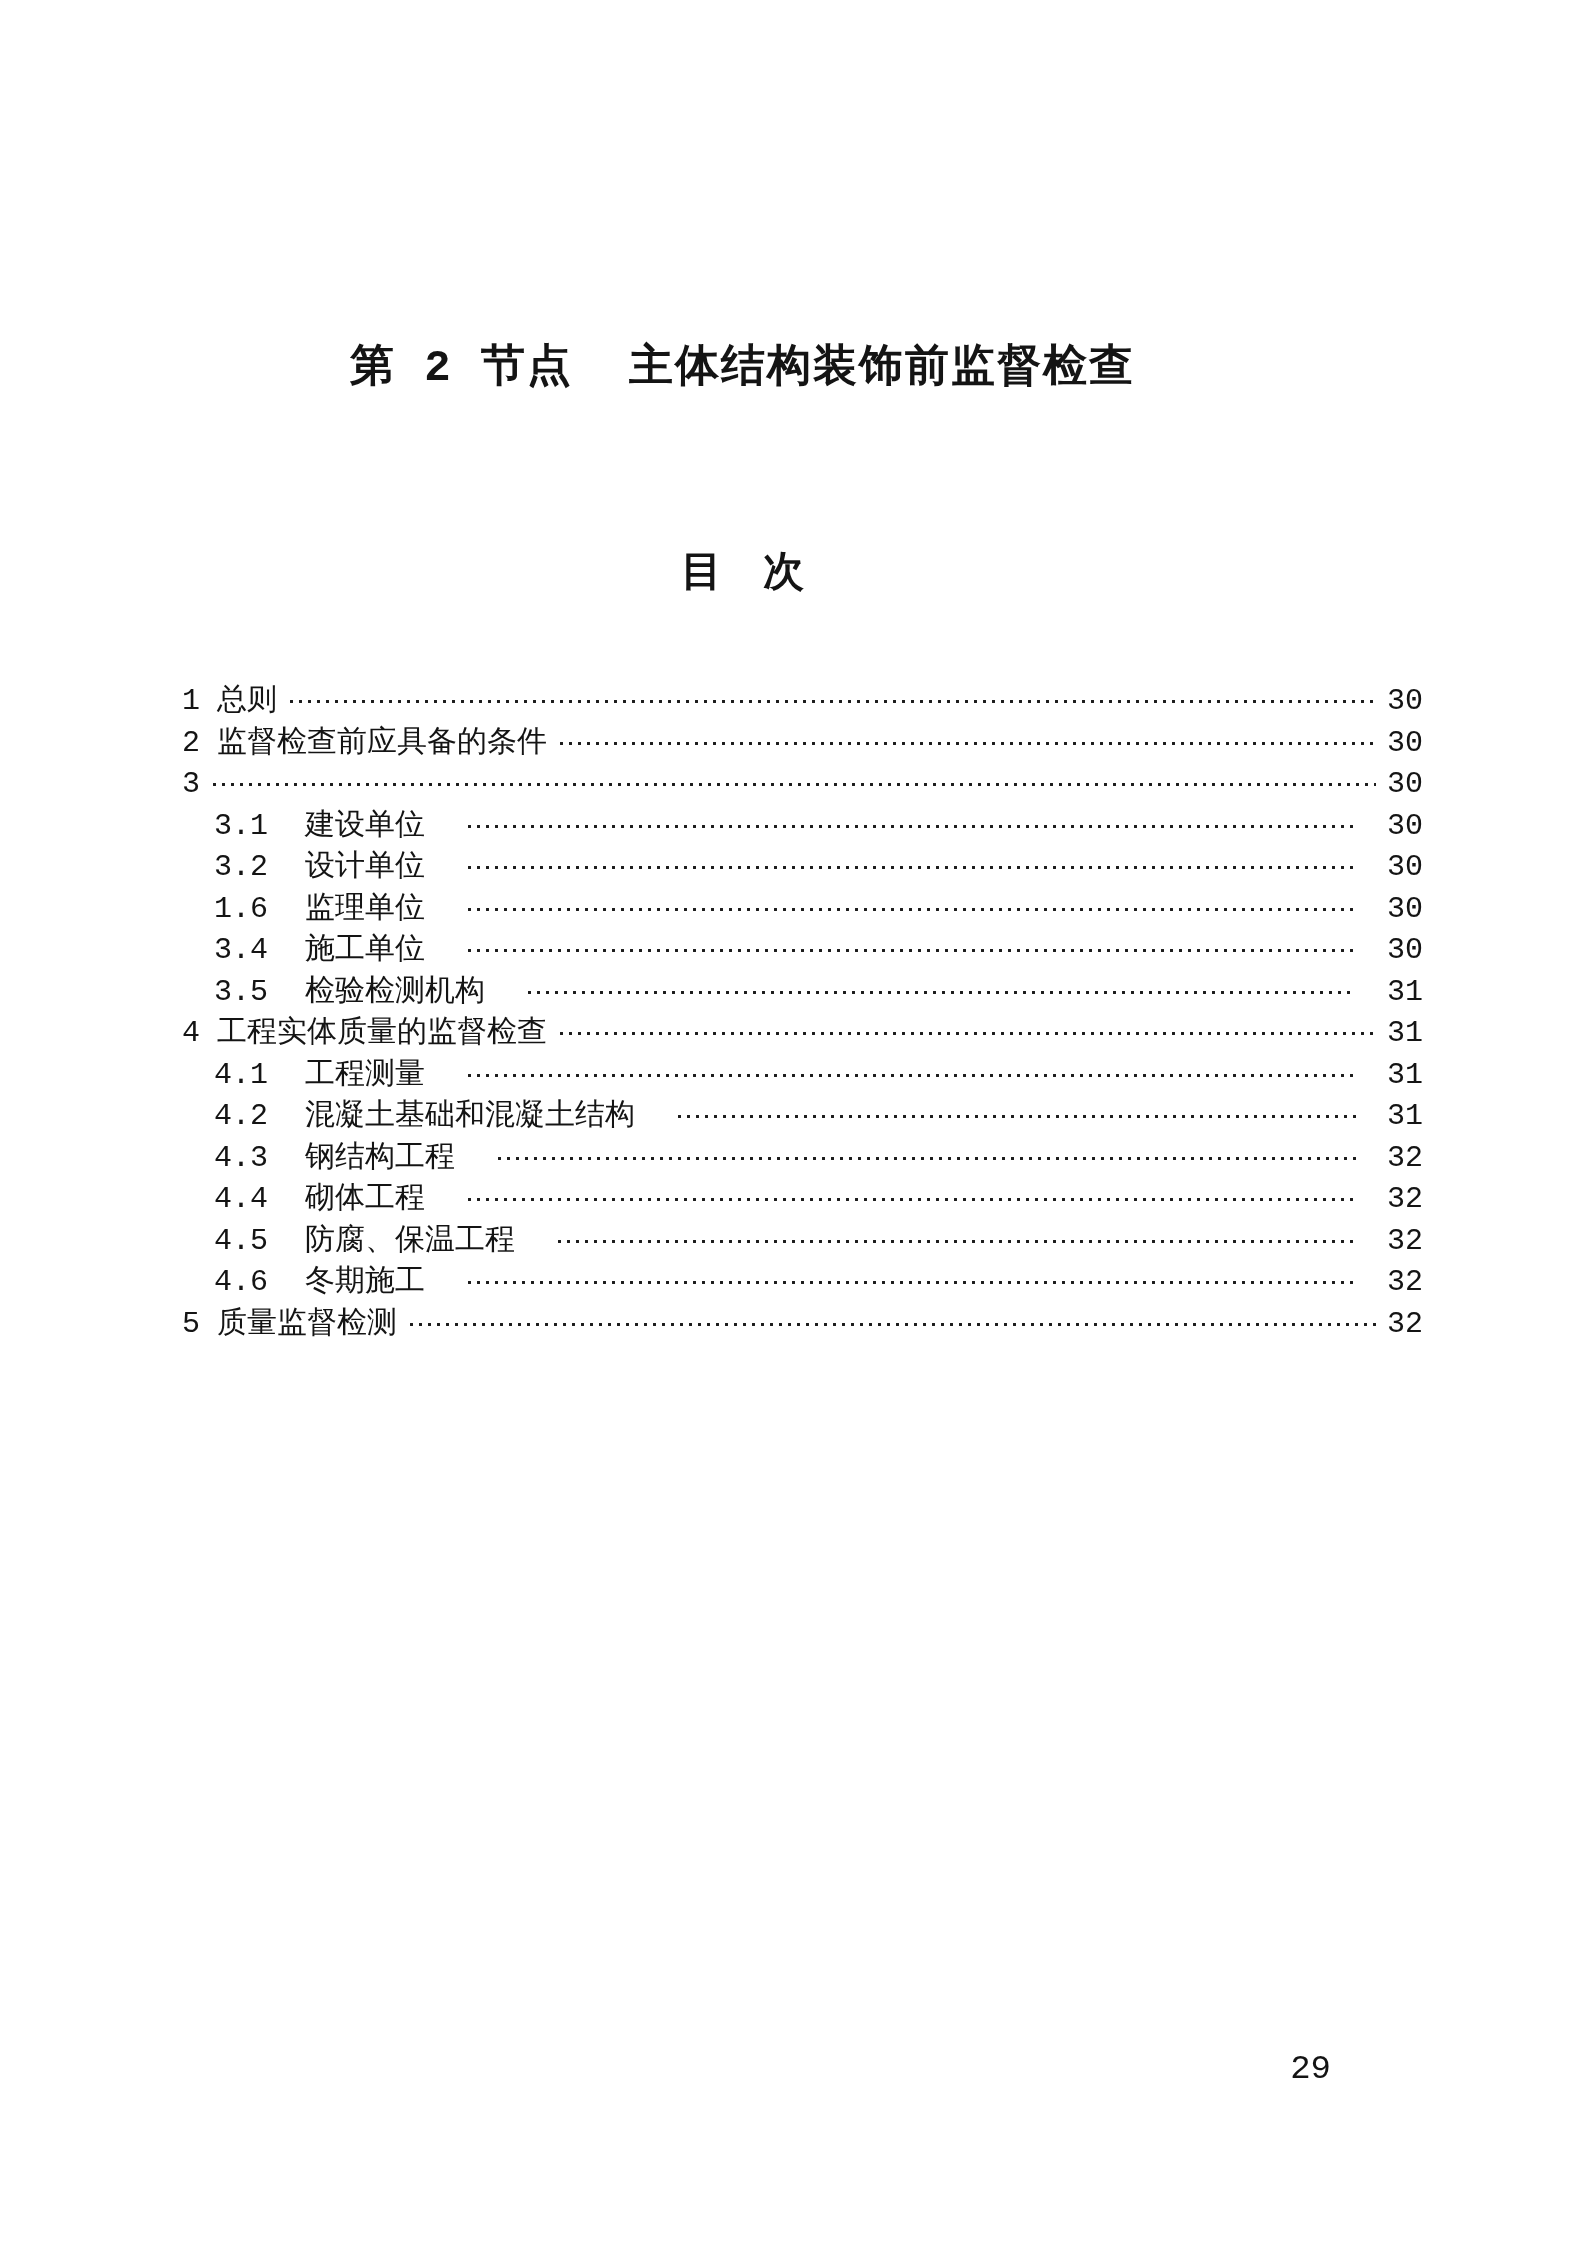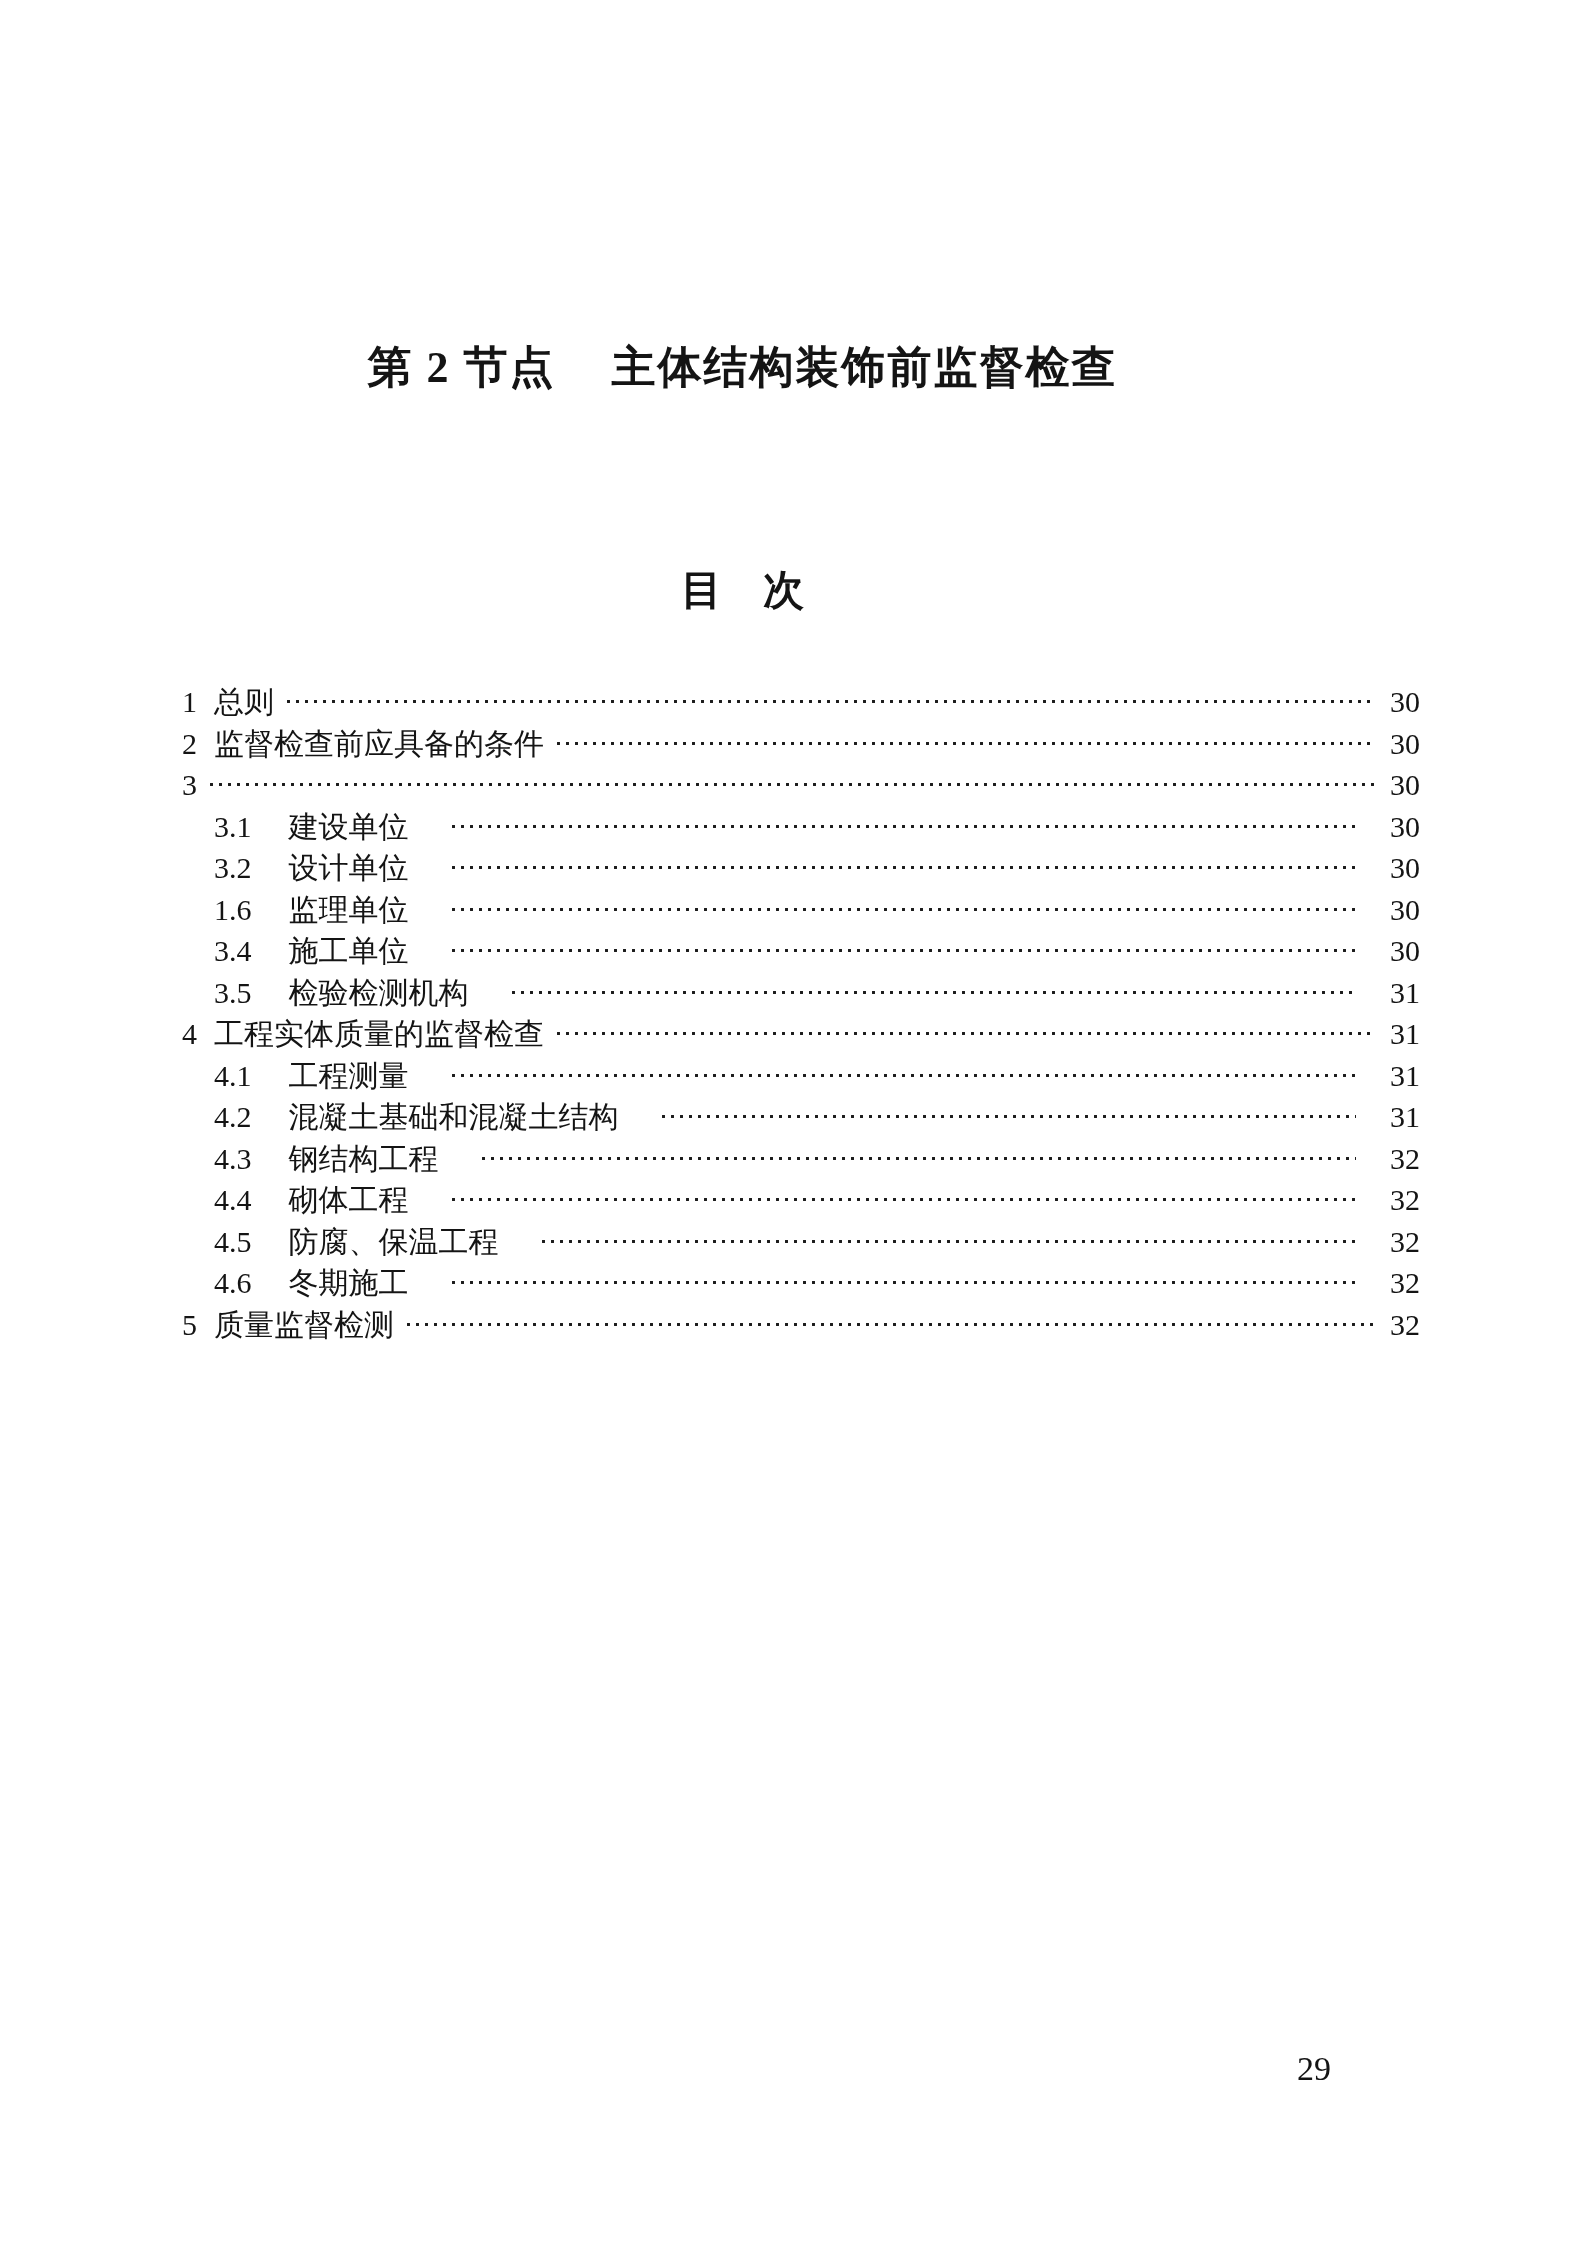--- a/index.html
+++ b/index.html
@@ -6,21 +6,21 @@
     margin: 0;
     padding: 0;
     background: #ffffff;
   }
   .page {
     position: relative;
     width: 1485px;
     height: 2245px;
     background: #ffffff;
     color: #141414;
-    font-family: Liberation Serif, serif;
+    font-family: Liberation Mono, monospace;
     overflow: hidden;
   }
   .doc-title {
     position: absolute;
     top: 342px;
     left: 0;
     right: 0;
     margin: 0;
     text-align: center;
     font-size: 44px;
@@ -31,21 +31,21 @@
   }
   .title-gap {
     display: inline-block;
     width: 56px;
   }
   .toc-heading {
     position: absolute;
     top: 550px;
     left: 0;
     right: 0;
-    margin: 16px;
+    margin: 0;
     text-align: center;
     font-size: 41px;
     line-height: 48px;
     font-weight: 700;
     white-space: nowrap;
   }
   .toc {
     position: absolute;
     top: 681px;
     left: 182px;

